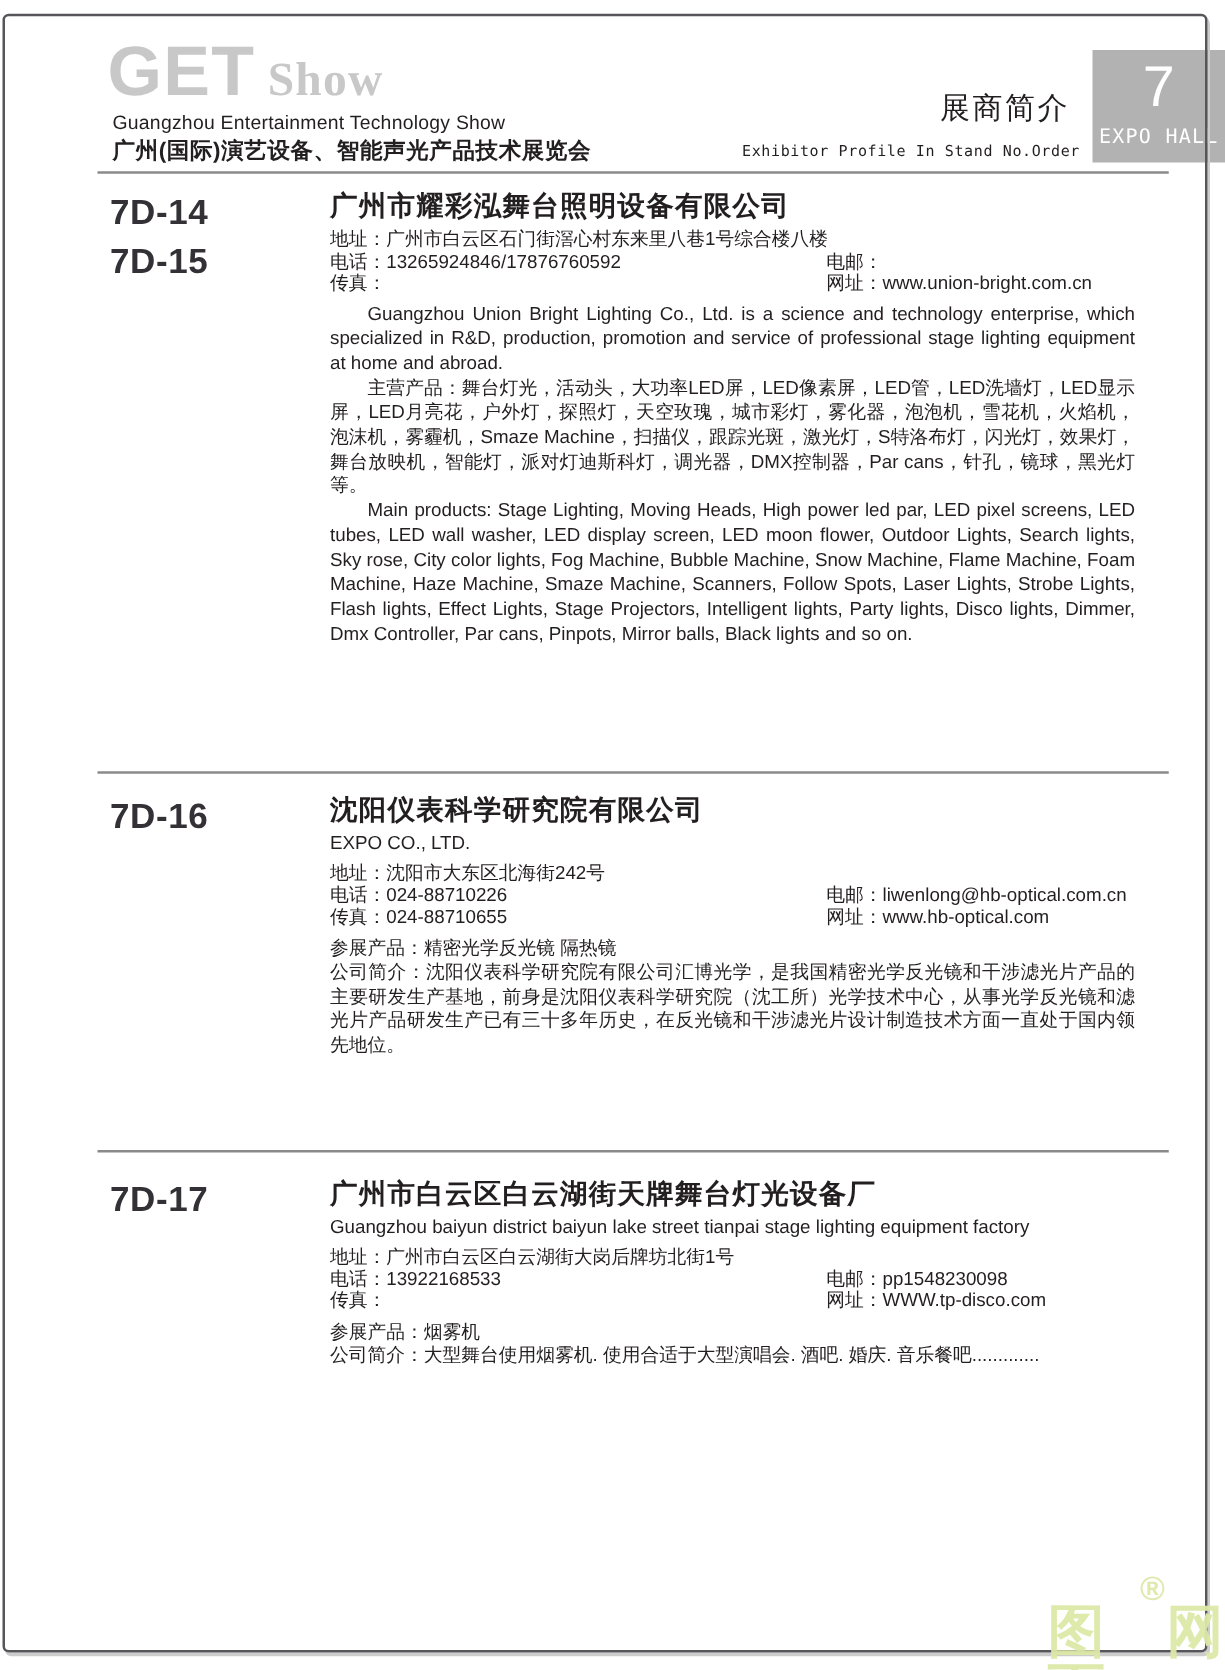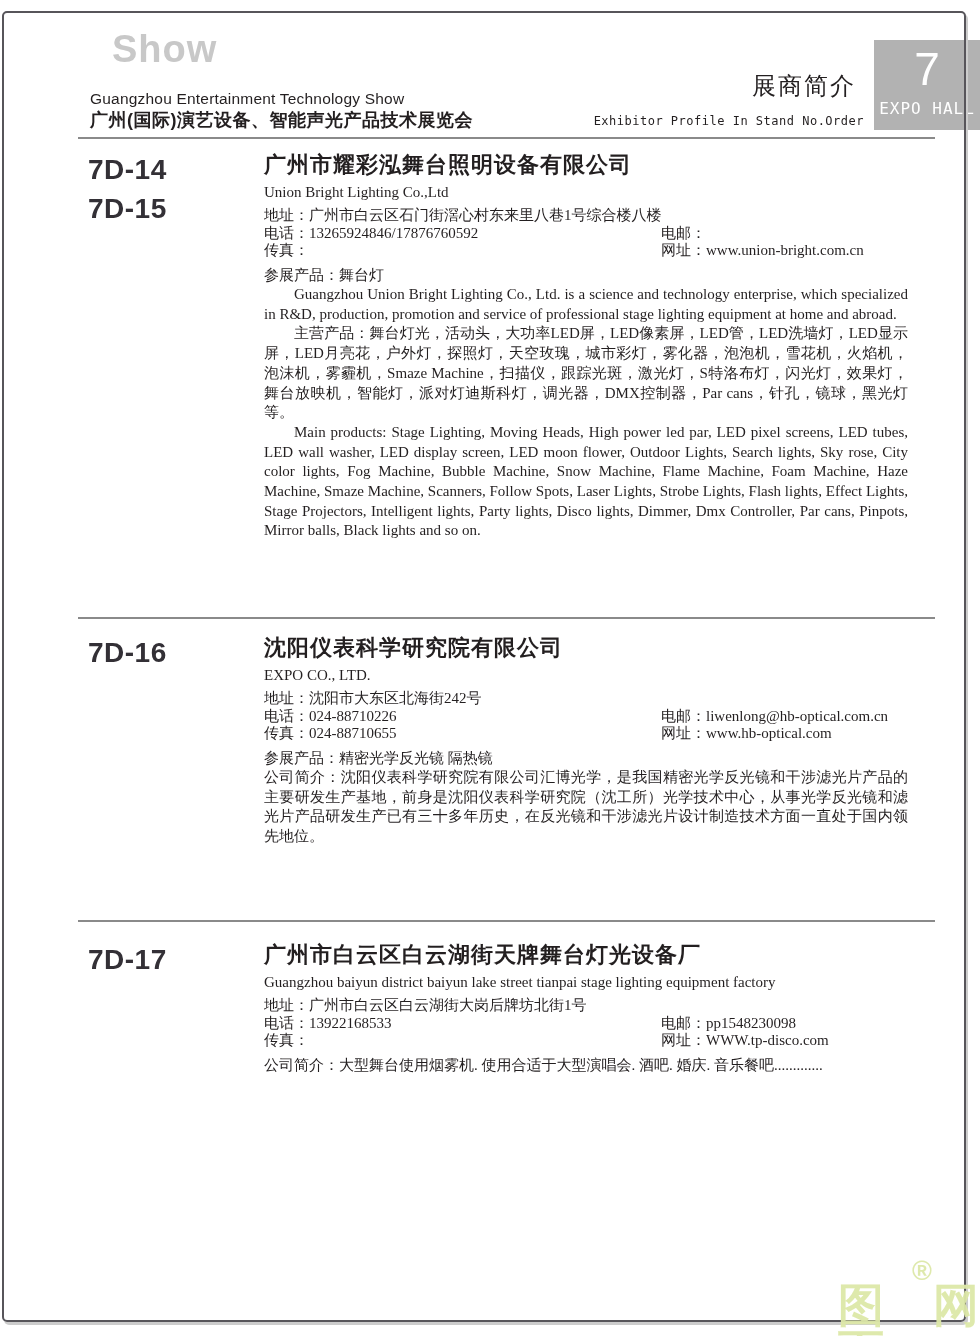--- a/index.html
+++ b/index.html
@@ -12,21 +12,21 @@
   
   .frame{
     position:absolute;left:2px;top:11px;width:960px;height:1307px;
     border:2px solid #57555a;border-radius:5px;
     box-shadow:2px 3px 0 #cccccc;
     z-index:4;pointer-events:none;
   }
   
   .logo-row{position:absolute;left:86px;top:28px;display:flex;align-items:baseline;z-index:2;}
   .logo-get{font-size:56px;font-weight:bold;color:var(--logo-gray,#c8c8c8);letter-spacing:1px;line-height:58px;}
-  .logo-show{font-size:38px;font-weight:bold;color:var(--logo-gray,#c8c8c8);margin-left:26px;letter-spacing:1px;}
+  .logo-show{font-size:38px;font-weight:bold;color:var(--logo-gray,#c8c8c8);margin-left:10px;letter-spacing:1px;font-family:Liberation Serif, serif;}
   .logo-en{position:absolute;left:90px;top:90px;font-size:15.5px;letter-spacing:.2px;}
   .logo-cn{position:absolute;left:90px;top:108px;font-size:18px;font-weight:bold;letter-spacing:.5px;}
   .section-cn{position:absolute;right:124px;top:70px;font-size:24px;letter-spacing:2px;}
   .section-en{position:absolute;right:116px;top:114px;font-family:"DejaVu Sans Mono", monospace;font-size:12px;letter-spacing:.5px;}
   .hall-box{
     position:absolute;left:874px;top:40px;width:106px;height:90px;
     background:var(--accent-gray,#b2b2b2);color:#ffffff;text-align:center;z-index:3;
   }
   .hall-number{font-size:46px;line-height:50px;margin-top:4px;}
   .hall-label{font-size:16px;font-family:"DejaVu Sans Mono", monospace;letter-spacing:1px;margin-top:5px;}
@@ -34,21 +34,21 @@
   .divider{position:absolute;left:78px;width:857px;height:2px;background:var(--line-gray,#8a8a8a);}
   #divider-1{top:617px;}
   #divider-2{top:920px;}
   
   .entry{position:absolute;left:0;width:980px;padding-left:36px;}
   #entry-1{top:152px;}
   #entry-2{top:635px;}
   #entry-3{top:942px;}
   .stands{position:absolute;left:88px;top:3px;}
   .stand{font-size:28px;line-height:30px;margin-bottom:9px;font-weight:600;letter-spacing:.5px;color:#333036;}
-  .content{margin-left:228px;width:644px;font-family:Liberation Serif, serif;}
+  .content{margin-left:228px;width:644px;}
   .content h2{margin:0 0 5px 0;font-size:22px;line-height:26px;font-weight:bold;letter-spacing:1px;}
   .name-en{font-size:15px;line-height:18px;margin-bottom:6px;}
   .contact{position:relative;margin-bottom:6px;font-size:15px;line-height:17.5px;}
   .contact .row{white-space:nowrap;}
   .c-right{position:absolute;left:397px;top:17.5px;}
   .products{font-size:15px;line-height:19.5px;}
   .profile{font-size:15px;line-height:19.7px;text-align:justify;}
   .profile p{margin:0;}
   .profile p.ind{text-indent:2em;}
   
@@ -60,54 +60,51 @@
   .wm-cn{font-size:46px;line-height:46px;margin-top:24px;letter-spacing:1px;}
   .wm-reg{font-size:27px;line-height:27px;margin:0 1px;}
 </style>
 </head>
 <body>
 
 <div class="frame"></div>
 
 <header>
   <div class="logo-row">
+    <span class="logo-get">GET</span>
     <span class="logo-show">Show</span>
   </div>
   <div class="logo-en">Guangzhou Entertainment  Technology Show</div>
   <div class="logo-cn">广州(国际)演艺设备、智能声光产品技术展览会</div>
   <div class="section-cn">展商简介</div>
   <div class="section-en">Exhibitor Profile In Stand No.Order</div>
   <div class="hall-box">
     <div class="hall-number">7</div>
     <div class="hall-label">EXPO HALL</div>
   </div>
   <div class="header-rule"></div>
 </header>
 
 <section class="entry" id="entry-1">
   <div class="stands">
     <div class="stand">7D-14</div>
     <div class="stand">7D-15</div>
   </div>
   <div class="content">
     <h2>广州市耀彩泓舞台照明设备有限公司</h2>
-    <div class="name-en">Union Bright Lighting Co.,Ltd</div>
     <div class="contact">
       <div class="c-left">
         <div class="row"><span class="lbl">地址：</span><span>广州市白云区石门街滘心村东来里八巷1号综合楼八楼</span></div>
         <div class="row"><span class="lbl">电话：</span><span>13265924846/17876760592</span></div>
         <div class="row"><span class="lbl">传真：</span><span></span></div>
       </div>
       <div class="c-right">
         <div class="row"><span class="lbl">电邮：</span><span></span></div>
         <div class="row"><span class="lbl">网址：</span><span>www.union-bright.com.cn</span></div>
       </div>
-    </div>
-    <div class="products">
-      <span class="lbl">参展产品：</span><span>舞台灯</span>
     </div>
     <div class="profile">
       <p class="ind">Guangzhou Union Bright Lighting Co., Ltd. is a science and technology enterprise, which specialized in R&amp;D, production, promotion and service of professional stage lighting equipment at home and abroad.</p>
       <p class="ind">主营产品：舞台灯光，活动头，大功率LED屏，LED像素屏，LED管，LED洗墙灯，LED显示屏，LED月亮花，户外灯，探照灯，天空玫瑰，城市彩灯，雾化器，泡泡机，雪花机，火焰机，泡沫机，雾霾机，Smaze Machine，扫描仪，跟踪光斑，激光灯，S特洛布灯，闪光灯，效果灯，舞台放映机，智能灯，派对灯迪斯科灯，调光器，DMX控制器，Par cans，针孔，镜球，黑光灯等。</p>
       <p class="ind">Main products: Stage Lighting, Moving Heads, High power led par, LED pixel screens, LED tubes, LED wall washer, LED display screen, LED moon flower, Outdoor Lights, Search lights, Sky rose, City color lights, Fog Machine, Bubble Machine, Snow Machine, Flame Machine, Foam Machine, Haze Machine, Smaze Machine, Scanners, Follow Spots, Laser Lights, Strobe Lights, Flash lights, Effect Lights, Stage Projectors, Intelligent lights, Party lights, Disco lights, Dimmer, Dmx Controller, Par cans, Pinpots, Mirror balls, Black lights and so on.</p>
     </div>
   </div>
 </section>
 
 <div class="divider" id="divider-1"></div>
@@ -152,20 +149,23 @@
       <div class="c-left">
         <div class="row"><span class="lbl">地址：</span><span>广州市白云区白云湖街大岗后牌坊北街1号</span></div>
         <div class="row"><span class="lbl">电话：</span><span>13922168533</span></div>
         <div class="row"><span class="lbl">传真：</span><span></span></div>
       </div>
       <div class="c-right">
         <div class="row"><span class="lbl">电邮：</span><span>pp1548230098</span></div>
         <div class="row"><span class="lbl">网址：</span><span>WWW.tp-disco.com</span></div>
       </div>
     </div>
+    <div class="products">
+      <span class="lbl">参展产品：</span><span>烟雾机</span>
+    </div>
     <div class="profile">
       <p><span class="lbl">公司简介：</span><span>大型舞台使用烟雾机. 使用合适于大型演唱会. 酒吧. 婚庆. 音乐餐吧.............</span></p>
     </div>
   </div>
 </section>
 
 <div class="watermark">
   <span class="wm-cn">图页</span>
   <span class="wm-reg">®</span>
   <span class="wm-cn">网</span>

